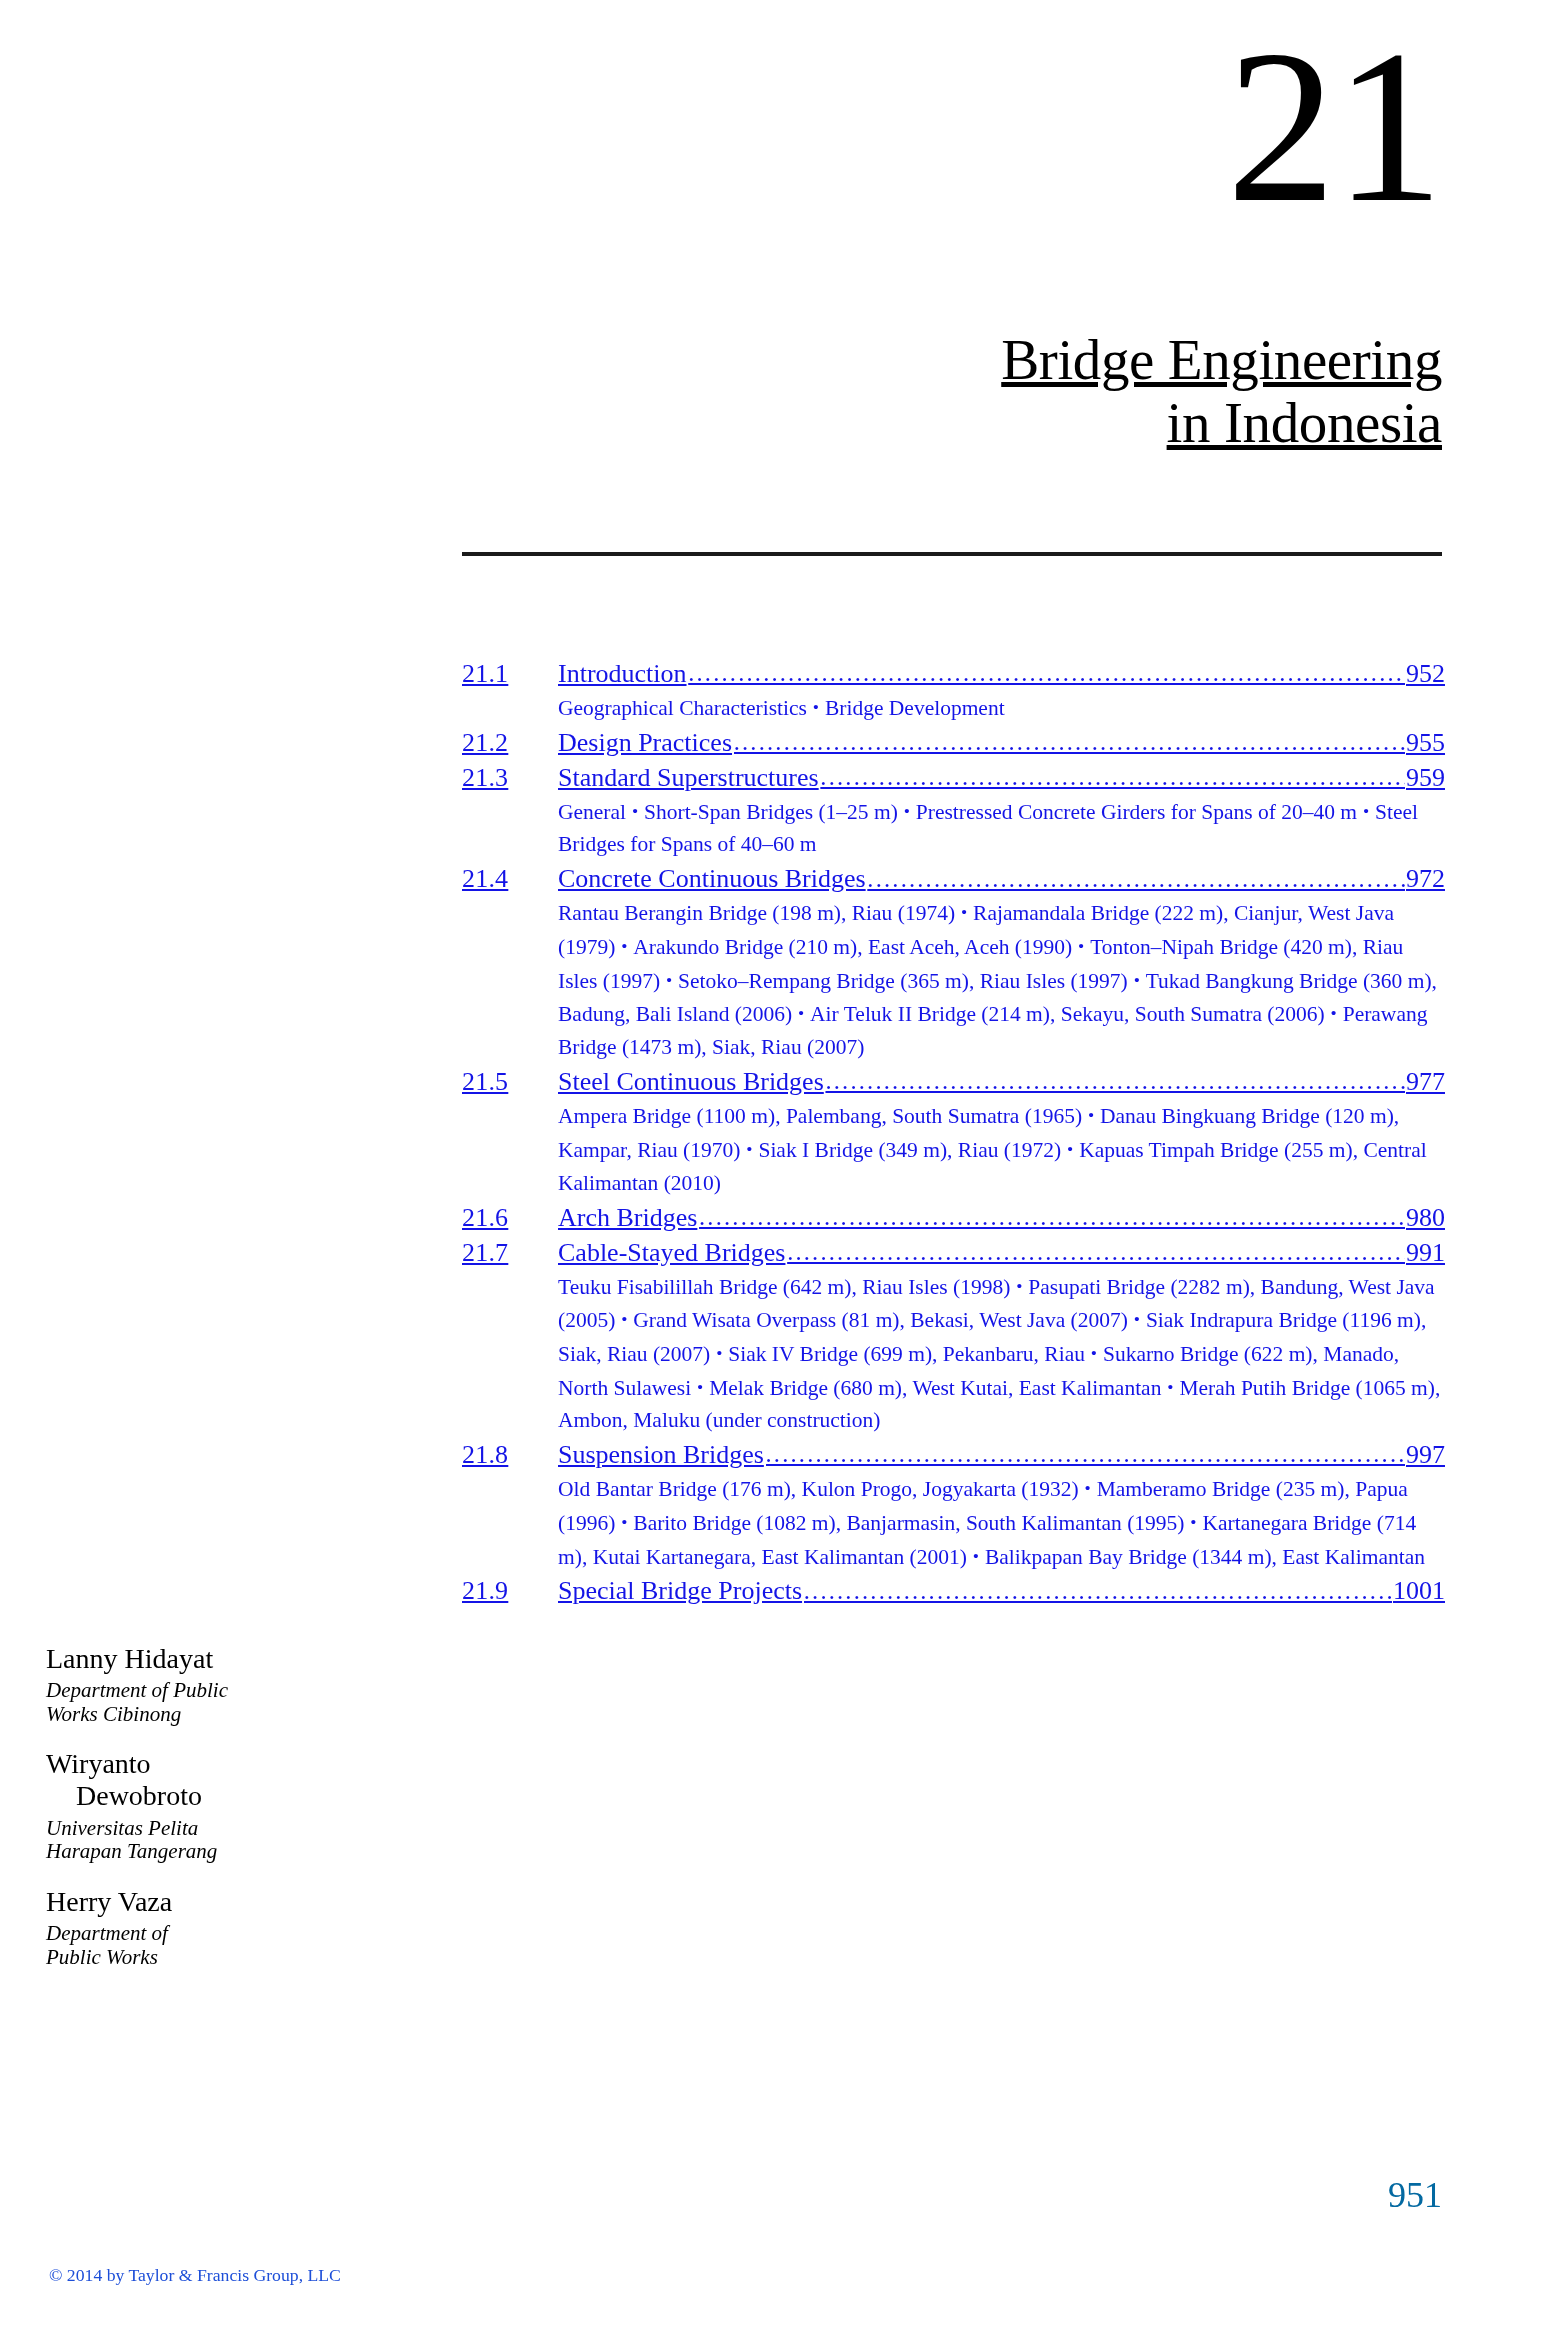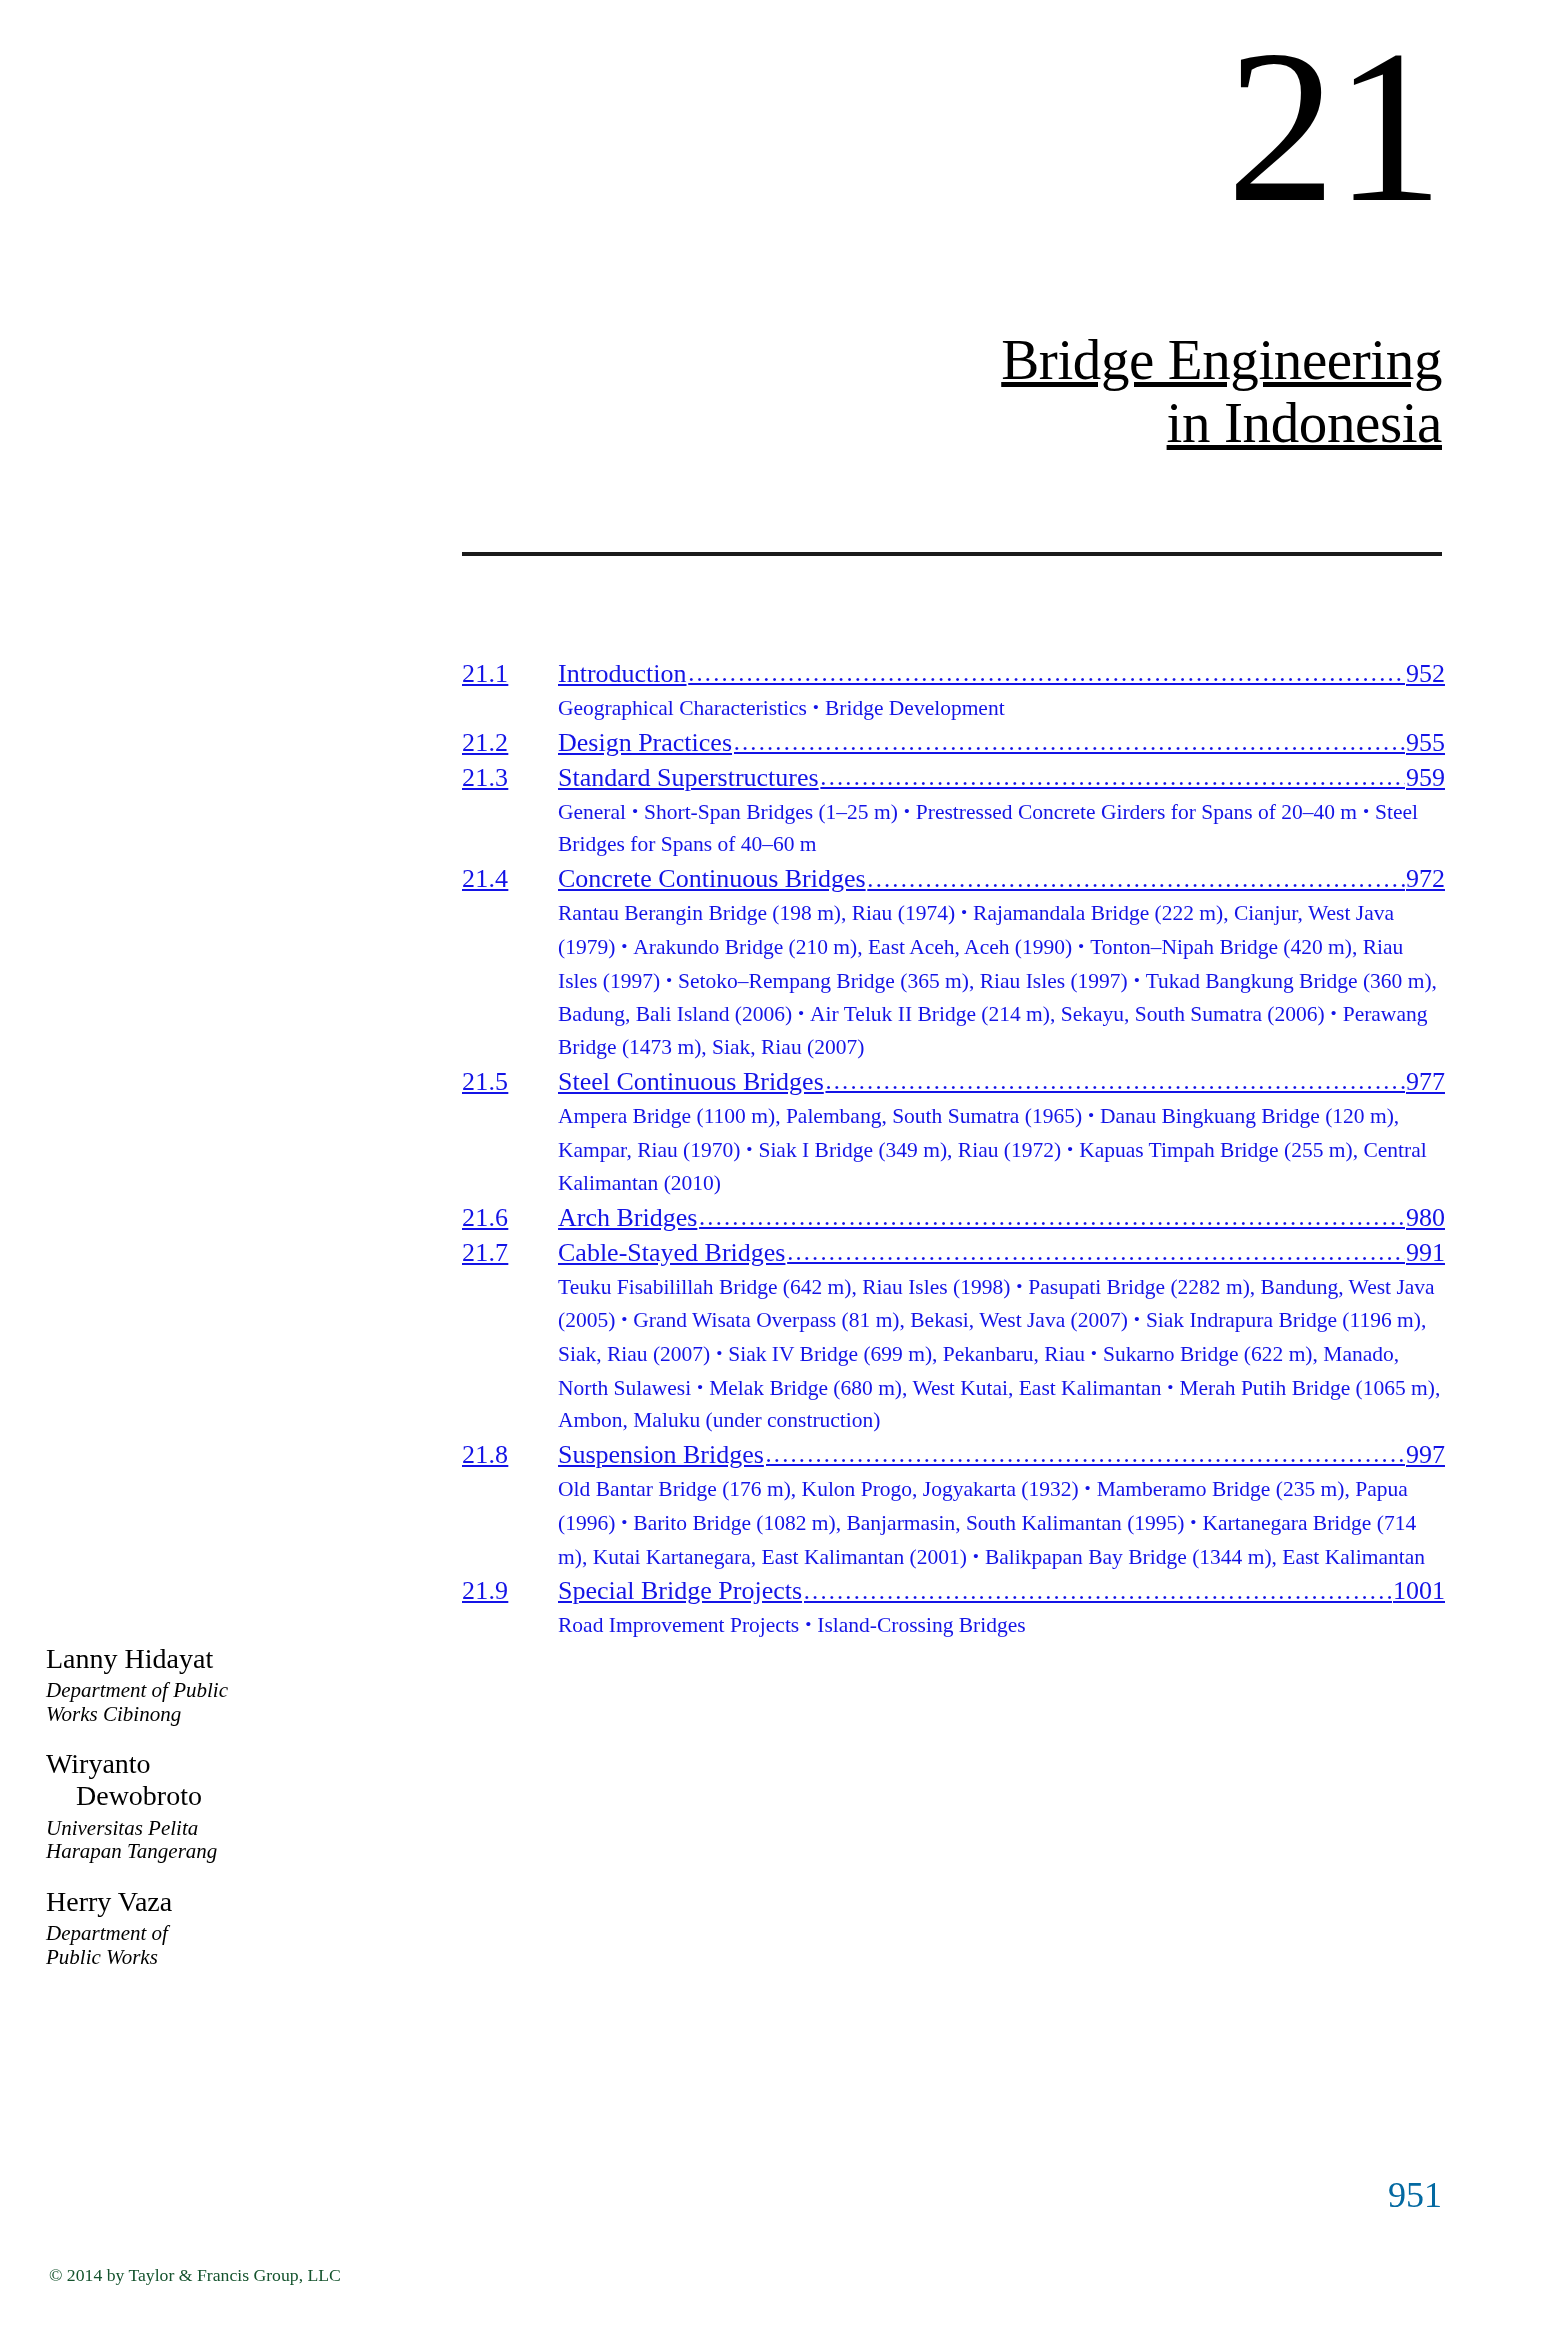--- a/index.html
+++ b/index.html
@@ -142,21 +142,21 @@
     font-size: 36px;
     color: #0369a1;
   }
 
   
   .footer-copyright {
     position: absolute;
     left: 49px;
     top: 2265px;
     font-size: 17.7px;
-    color: #14532d;
+    color: #1d4ed8;
     text-align: center;
   }
 </style>
 </head>
 <body>
 
 <div class="chapter-number">21</div>
 
 <div class="chapter-title">
   <span class="tline">Bridge Engineering</span>
@@ -236,21 +236,20 @@
       </div>
       <div class="toc-sub"><span>Old Bantar Bridge (176 m), Kulon Progo, Jogyakarta (1932)</span><span class="sep">•</span><span>Mamberamo Bridge (235 m), Papua (1996)</span><span class="sep">•</span><span>Barito Bridge (1082 m), Banjarmasin, South Kalimantan (1995)</span><span class="sep">•</span><span>Kartanegara Bridge (714 m), Kutai Kartanegara, East Kalimantan (2001)</span><span class="sep">•</span><span>Balikpapan Bay Bridge (1344 m), East Kalimantan</span></div>
     </div>
     <div class="toc-entry">
       <div class="toc-head">
         <span class="toc-num">21.9</span>
         <span class="toc-title">Special Bridge Projects</span>
         <span class="toc-leader">................................................................................................................................................................................................................................</span>
         <span class="toc-page">1001</span>
       </div>
-      <div class="toc-sub"><span>Road Improvement Projects</span><span class="sep">•</span><span>Island-Crossing Bridges</span></div>
     </div>
   </div>
 
 <div class="authors" id="authors-root">
     <div class="author-block">
       <div class="author-name"><span>Lanny Hidayat</span></div>
       <div class="author-affil">
         <span class="af-line">Department of Public</span>
         <span class="af-line">Works Cibinong</span>
       </div>

